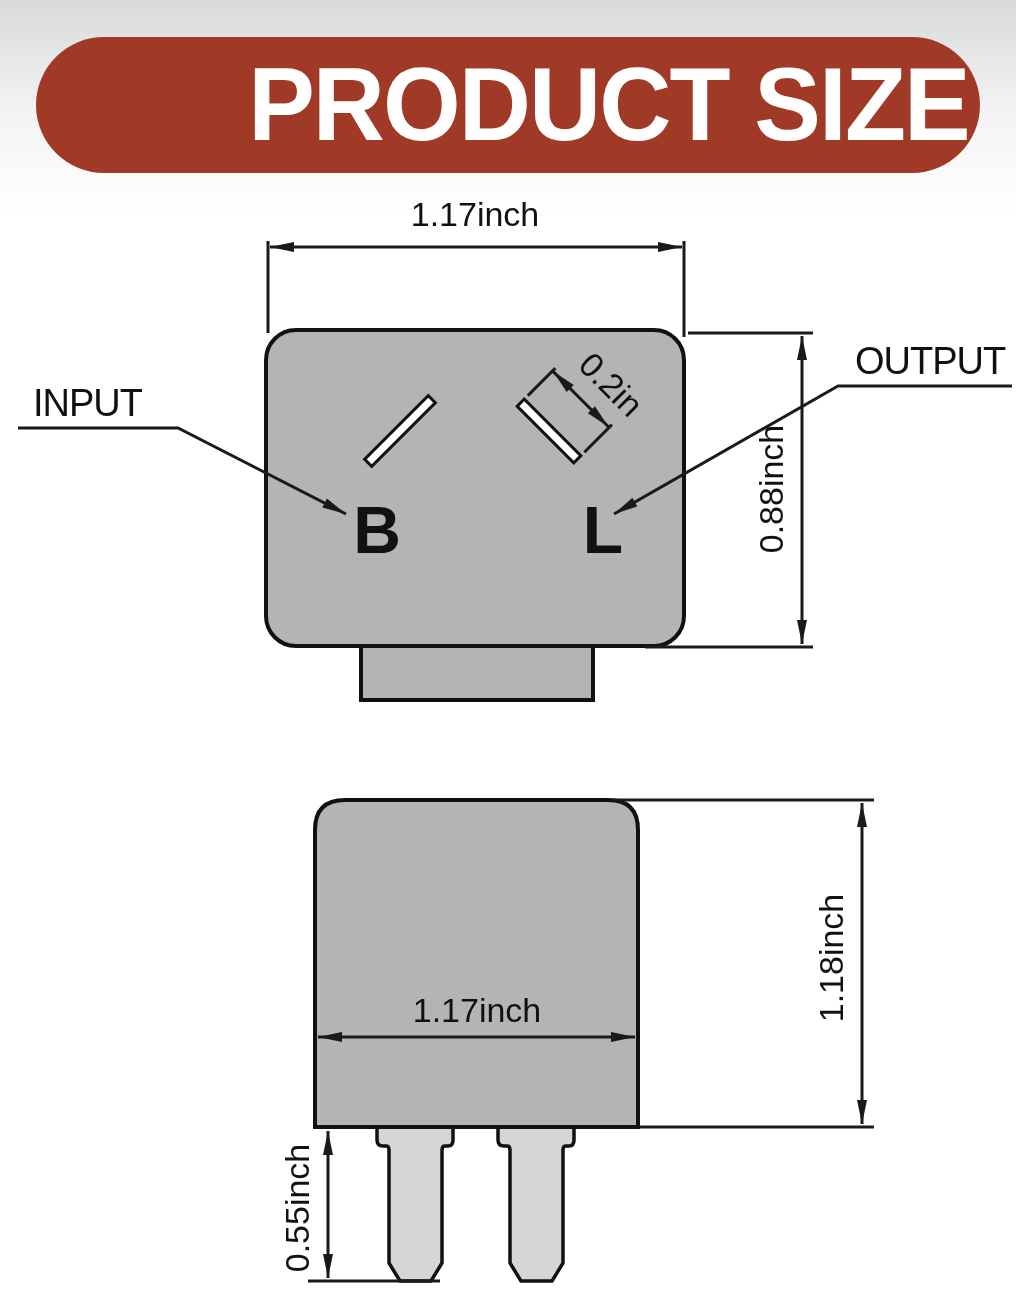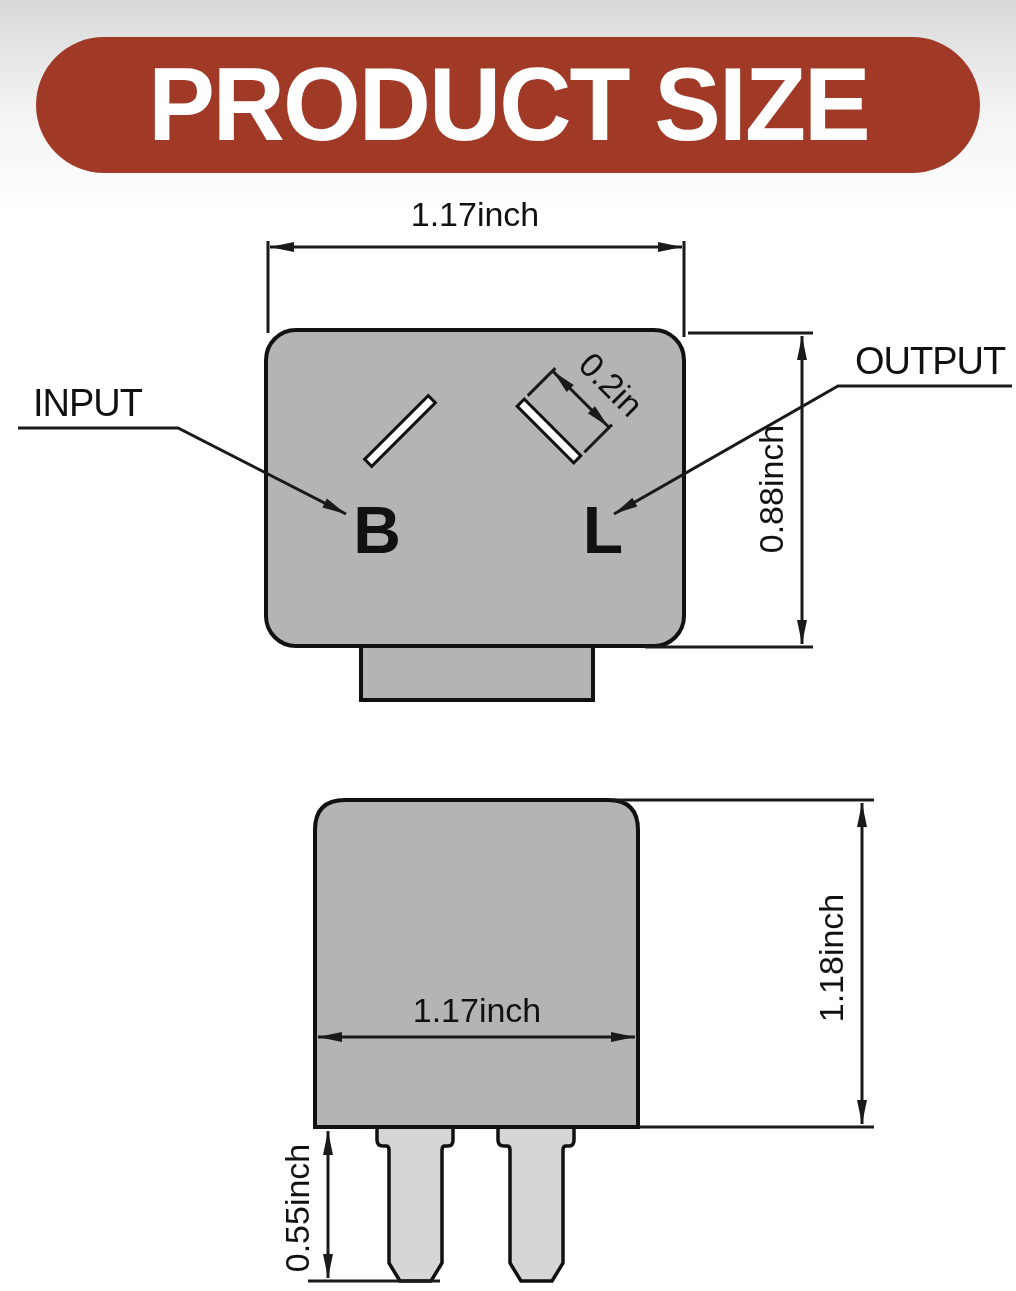--- a/index.html
+++ b/index.html
@@ -8,21 +8,21 @@
     width:1016px;height:1291px;
     background:linear-gradient(to bottom,#d8d9d9 0px,#f3f3f3 110px,#ffffff 215px);
     font-family:"Liberation Sans",sans-serif;
     overflow:hidden;
   }
   .banner{
     position:absolute;left:36px;top:37px;
     width:944px;height:136px;
     background:#a03a26;
     border-radius:70px;
-    display:flex;align-items:center;justify-content:center;
+    display:flex;align-items:center;justify-content:flex-end;
   }
   .banner-text{
     color:#ffffff;
     font-size:103px;
     font-weight:bold;
     letter-spacing:-2px;
     transform:scaleX(0.97);
     white-space:nowrap;
   }
   .diagram{position:absolute;left:0;top:0;}

